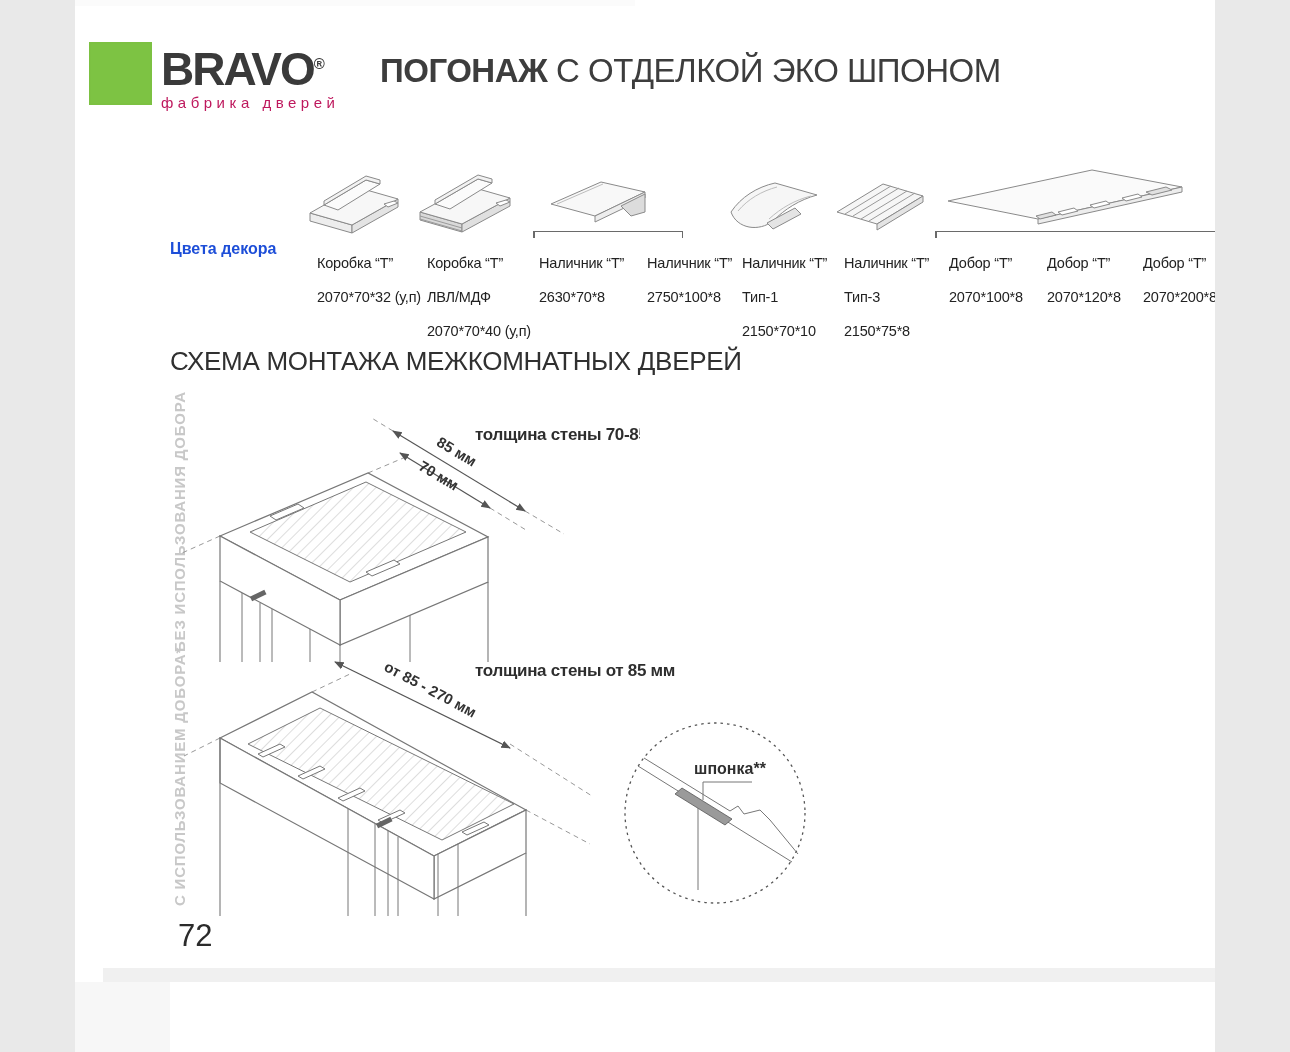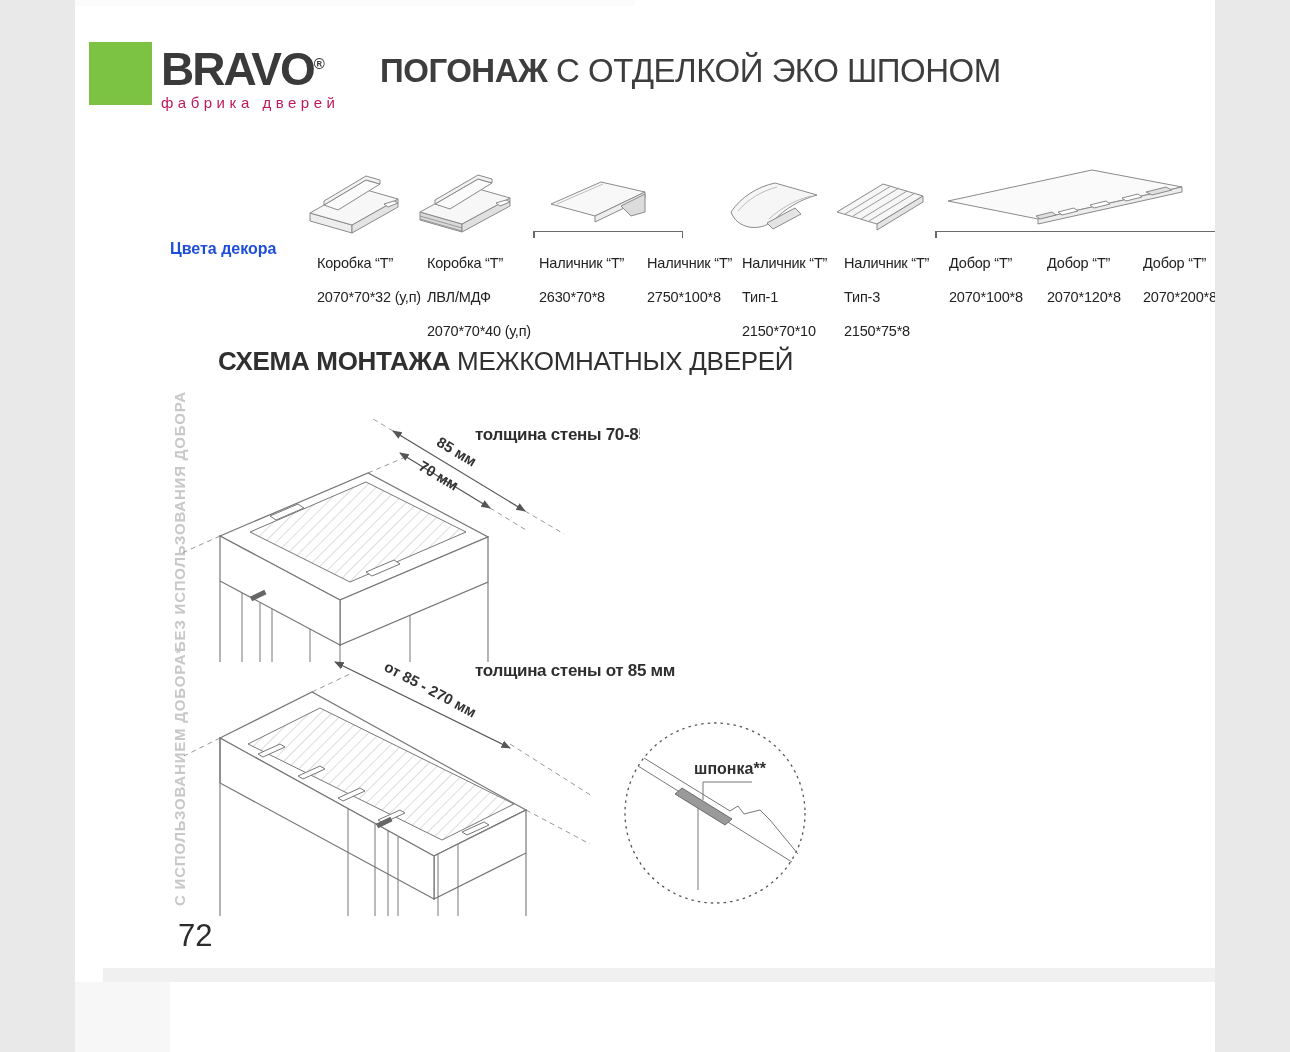--- a/index.html
+++ b/index.html
@@ -28,21 +28,21 @@
   .prod-label{position:absolute; font-size:14.5px; line-height:22px; color:#222; letter-spacing:-0.2px; white-space:nowrap;}
   .prod-label p{margin:12px;}
   .prod-label-light{position:absolute; font-size:17px; line-height:24px; color:#4a4a4a; letter-spacing:0.5px; white-space:nowrap;}
   .prod-icon{position:absolute;}
   .bracket{position:absolute; border-top:1.5px solid #6a6a6a; height:8px;}
   .bracket::before,.bracket::after{content:""; position:absolute; top:-1px; width:1.5px; height:7px; background:#6a6a6a;}
   .bracket::before{left:0;} .bracket::after{right:0;}
 
   
   .scheme-heading{position:absolute; left:95px; top:346px; font-size:26px; letter-spacing:-0.3px; color:#303030; white-space:nowrap;}
-  .scheme-heading .t-bold{font-weight:700;margin-left:48px;}
+  .scheme-heading .t-bold{font-weight:400;}
   .scheme-sub{position:absolute; left:95px; top:378px; font-size:20px; color:#333; letter-spacing:-0.2px;}
 
   
   .side-label{
     position:absolute; transform:rotate(-90deg); transform-origin:0 0;
     font-size:15px; letter-spacing:0.8px; color:#c8c8c8; white-space:nowrap; font-weight:600;
   }
   .side-label-1{left:96px; top:652px; width:250px;}
   .side-label-2{left:96px; top:906px; width:250px;}
 

